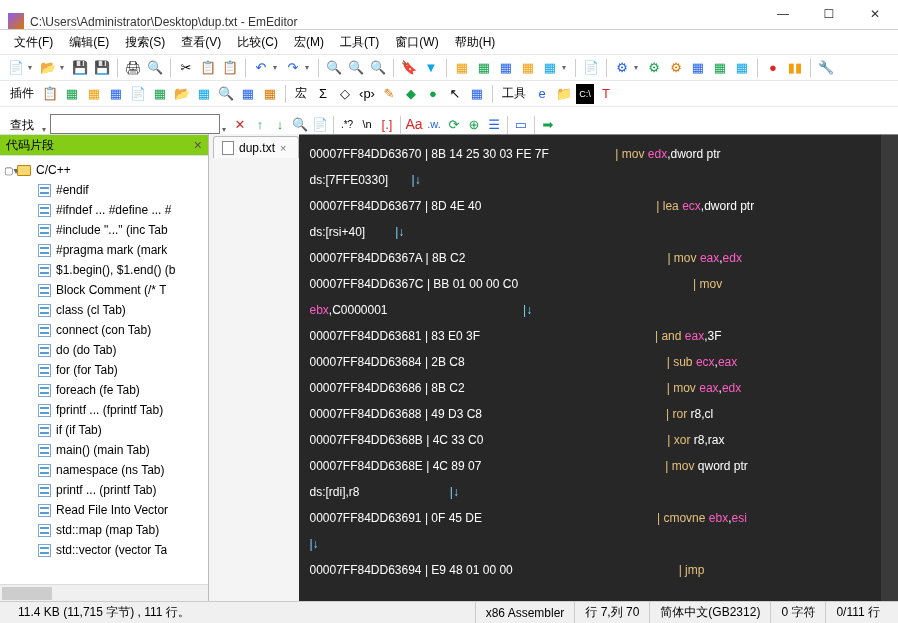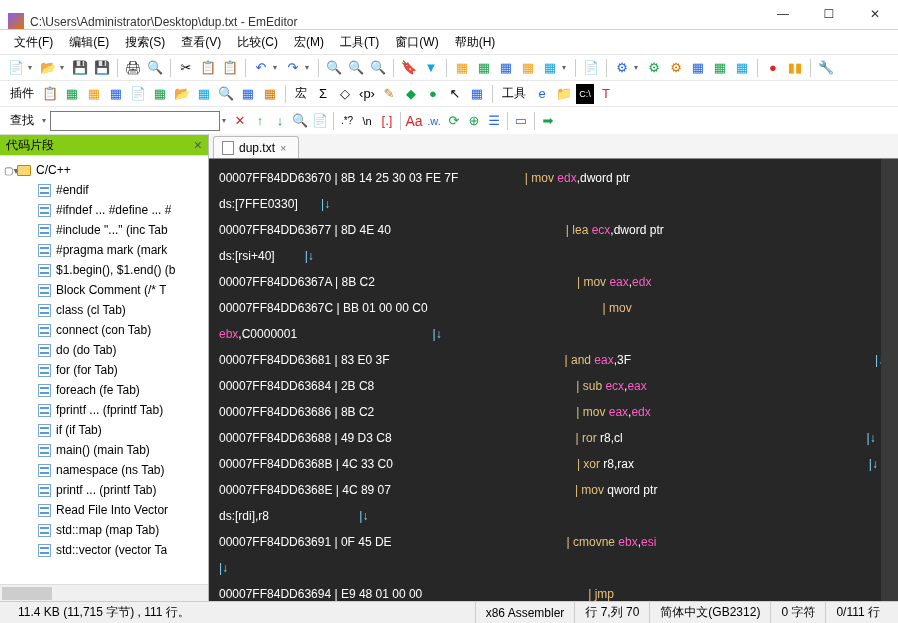--- a/index.html
+++ b/index.html
@@ -9,41 +9,41 @@
 .titlebar .title{flex:1;color:#333}
 .titlebar .win-btns{display:flex}
 .titlebar .win-btns div{width:46px;height:30px;display:flex;align-items:center;justify-content:center;color:#333}
 .menubar{height:24px;display:flex;align-items:center;padding:0 8px;gap:4px;background:#fff}
 .menubar span{padding:2px 6px;color:#000}
 .toolbar{display:flex;align-items:center;padding:2px 6px;gap:2px;background:#fff;border-top:1px solid #e8e8e8;flex-wrap:nowrap;height:26px}
 .tb{width:20px;height:20px;display:inline-flex;align-items:center;justify-content:center;font-size:13px}
 .sep{width:1px;height:18px;background:#ccc;margin:0 3px}
 .drop{width:8px;color:#666;font-size:8px}
 .lbl{font-size:12px;color:#000;padding:0 4px}
-.find-row{height:28px;display:flex;align-items:center;padding:0 6px;background:#fff;border-top:1px solid #e8e8e8}
+.find-row{height:28px;display:flex;align-items:flex-end;padding:0 6px;background:#fff;border-top:1px solid #e8e8e8}
 .find-row .lbl{margin-right:4px}
 .find-row input{width:170px;height:20px;border:1px solid #7a7a7a;padding:0 4px}
 .workspace{flex:1;display:flex;min-height:0}
 .sidebar{width:209px;display:flex;flex-direction:column;border-right:1px solid #bbb;background:#fff}
 .sidebar-head{height:22px;display:flex;align-items:center;padding:0 6px;font-size:12px;background:#84cc16;border-bottom:1px solid #ddd;border-top:1px solid #ddd}
 .sidebar-head .x{margin-left:auto;cursor:pointer;font-size:14px;color:#555}
 .tree{flex:1;overflow:hidden;padding:4px 0}
 .tree-row{display:flex;align-items:center;height:20px;padding-left:8px;white-space:nowrap;overflow:hidden}
 .tree-row.level0{padding-left:4px}
 .tree-row.level1{padding-left:36px}
 .tree-row .tw{width:12px;color:#666;font-size:10px}
 .tree-row .ic{width:16px;height:14px;margin-right:4px;display:inline-flex;align-items:center;justify-content:center}
 .fold-ic{width:14px;height:11px;background:#f7d774;border:1px solid #b8860b;border-radius:1px}
 .snip-ic{width:13px;height:13px;background:#fff;border:1px solid #7aa7d9;position:relative}
 .snip-ic::after{content:"";position:absolute;left:1px;top:7px;width:9px;height:2px;background:#5b9bd5}
 .snip-ic::before{content:"";position:absolute;left:1px;top:2px;width:9px;height:2px;background:#5b9bd5}
 .tree-row .txt{font-size:12px;color:#000;overflow:hidden;text-overflow:clip}
 .hscroll{height:17px;background:#f0f0f0;border-top:1px solid #ddd;display:flex;align-items:center}
 .hscroll .thumb{width:50px;height:13px;background:#cdcdcd;margin-left:2px}
-.editor{flex:1;display:flex;flex-direction:column;min-width:0;background:#f4f4f4}
+.editor{flex:1;display:flex;flex-direction:row;min-width:0;background:#f4f4f4}
 .tabs{height:24px;display:flex;align-items:flex-end;padding-left:4px;background:#f4f4f4}
 .tab{height:22px;display:flex;align-items:center;padding:0 12px 0 8px;background:#fafafa;border:1px solid #bbb;border-bottom:none;border-radius:3px 3px 0 0;gap:5px}
 .tab .doc-ic{width:12px;height:14px;background:#fff;border:1px solid #888}
 .tab .x{color:#777;font-size:11px}
 .code{flex:1;background:#272727;color:#fff;font-family:Consolas,monospace;font-size:15px;padding:6px 10px;line-height:25px;overflow:hidden;position:relative;border-top:1px solid #888}
 .code .vscroll{position:absolute;right:0;top:0;width:17px;height:100%;background:#3a3a3a}
 .w{color:#fff}.y{color:#e5c07b}.p{color:#ff5ec4}.c{color:#7dd3fc}
 .code pre{font-family:Consolas,monospace;font-size:15px;white-space:pre}
 .status{height:22px;background:#f0f0f0;border-top:1px solid #ccc;display:flex;align-items:center;padding:0 8px;font-size:12px}
 .status .cell{padding:0 10px;border-left:1px solid #ccc;height:100%;display:flex;align-items:center}

